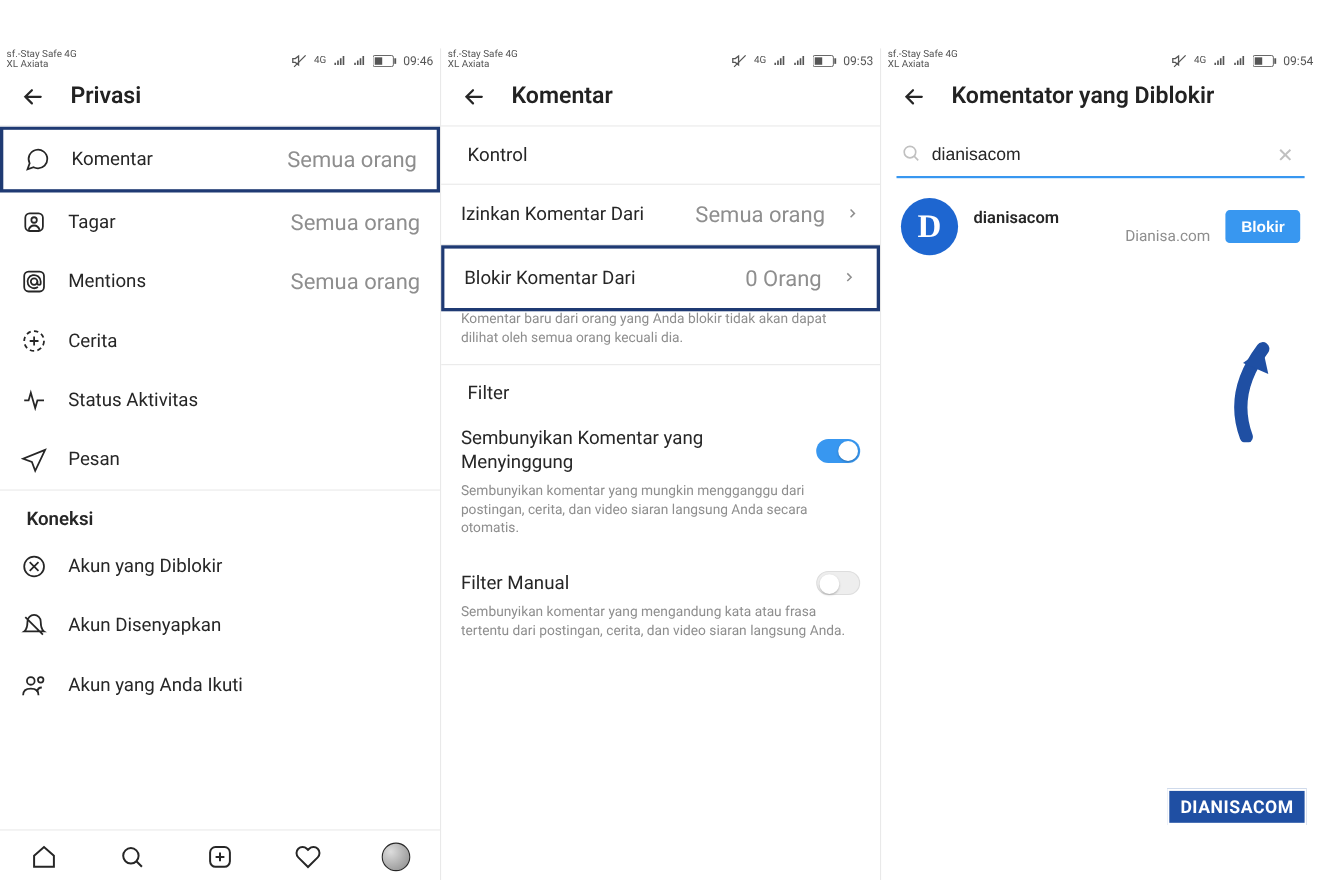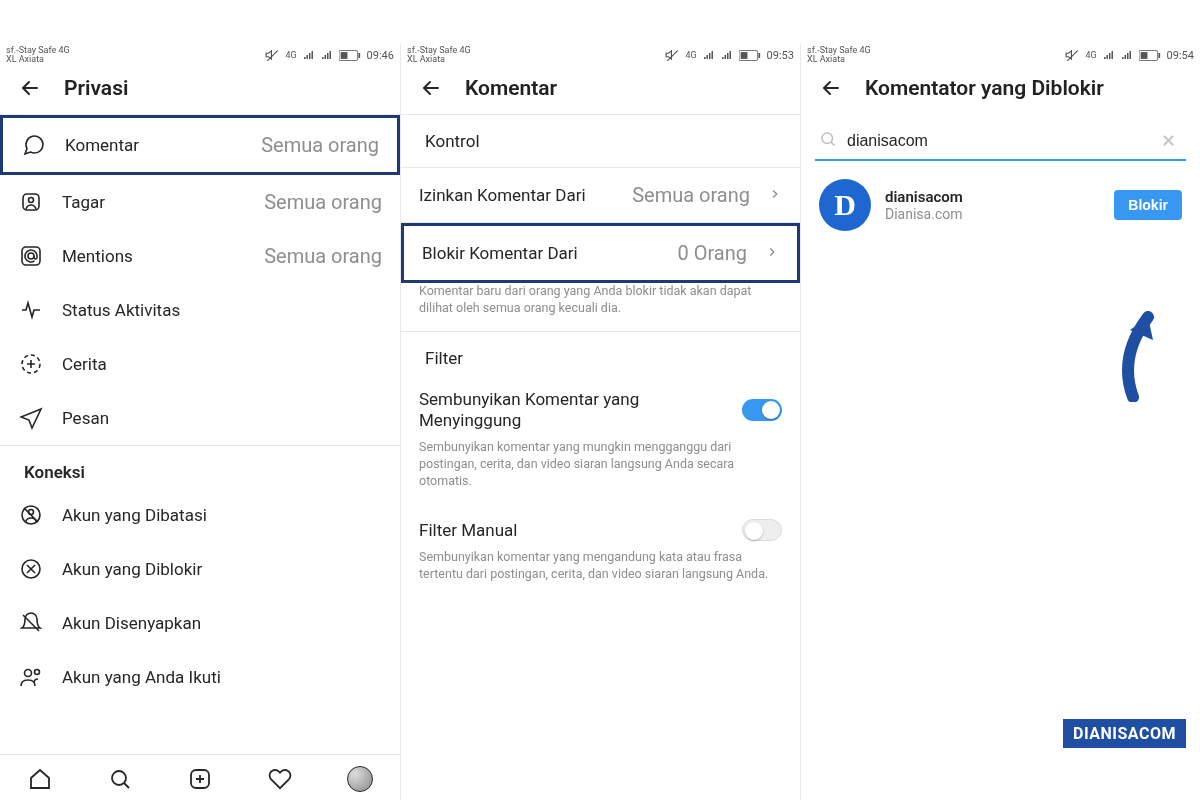--- a/index.html
+++ b/index.html
@@ -38,21 +38,21 @@
 
   .searchwrap { margin:8px 14px 0; border-bottom:2px solid #3897f0; display:flex; align-items:center; padding:6px 4px; gap:10px; }
   .searchwrap .sicon { color:#c0c0c0; }
   .searchwrap input { flex:1; border:none; outline:none; font-size:16px; color:#262626; background:transparent; }
   .searchwrap .clear { color:#c0c0c0; font-size:18px; padding:2px 6px; }
 
   .result { display:flex; align-items:center; gap:14px; padding:18px 18px; }
   .avatar { width:52px; height:52px; border-radius:50%; background:#1e66d0; color:#fff; display:flex; align-items:center; justify-content:center; font-size:30px; font-weight:700; font-family: Georgia, "Times New Roman", serif; }
   .result .names { flex:1; display:flex; flex-direction:column; }
   .result .uname { font-size:15px; font-weight:600; color:#262626; }
-  .result .full { font-size:14px; color:#8e8e8e; }
+  .result .full { font-size:14px; color:#8e8e8e;text-align:right; }
   .blockbtn { background:#3897f0; color:#fff; border:none; border-radius:4px; padding:7px 14px; font-size:14px; font-weight:600;text-align:right; }
 
   .arrow-svg { position:absolute; right:22px; top:188px; }
 
   .watermark { position:absolute; right:12px; bottom:52px; background:#1f4fa3; color:#fff; font-weight:700; font-size:16px; padding:5px 10px; border:2px solid #fff; letter-spacing:.5px; }
 
   .bottomnav { display:flex; justify-content:space-around; align-items:center; height:48px; border-top:1px solid #e9e9e9; }
   .bottomnav .nicon { width:26px; height:26px; display:flex; align-items:center; justify-content:center; }
   .bottomnav .profile { width:26px; height:26px; border-radius:50%; background:radial-gradient(circle at 30% 30%, #ddd, #888); border:1.5px solid #262626; }
 
@@ -124,54 +124,44 @@
               <circle cx="12" cy="12" r="3"></circle>
               <path d="M15 12v1.5a1.5 1.5 0 0 0 3 0V12a6 6 0 1 0-2.5 4.9"></path>
             </svg>
           </span>
         <span class="label">Mentions</span>
         <span class="value">Semua orang</span>
       </div>
       <div class="row">
         <span class="icon">
             <svg width="24" height="24" viewBox="0 0 24 24" fill="none" stroke="#262626" stroke-width="1.6">
-              <path d="M3 12h4l2-7 4 14 2-7h6"></path>
-            </svg>
-          </span>
-        <span class="label">Status Aktivitas</span>
-      </div>
-      <div class="row">
-        <span class="icon">
-            <svg width="24" height="24" viewBox="0 0 24 24" fill="none" stroke="#262626" stroke-width="1.6">
               <circle cx="12" cy="12" r="9" stroke-dasharray="4 3"></circle>
               <path d="M12 8v8M8 12h8"></path>
             </svg>
           </span>
         <span class="label">Cerita</span>
       </div>
       <div class="row">
         <span class="icon">
             <svg width="24" height="24" viewBox="0 0 24 24" fill="none" stroke="#262626" stroke-width="1.6">
+              <path d="M3 12h4l2-7 4 14 2-7h6"></path>
+            </svg>
+          </span>
+        <span class="label">Status Aktivitas</span>
+      </div>
+      <div class="row">
+        <span class="icon">
+            <svg width="24" height="24" viewBox="0 0 24 24" fill="none" stroke="#262626" stroke-width="1.6">
               <path d="M22 3 2 11l8 3 3 8 9-19z"></path>
             </svg>
           </span>
         <span class="label">Pesan</span>
       </div>
       <div class="divider"></div>
       <div class="section-title">Koneksi</div>
-      <div class="row">
-        <span class="icon">
-            <svg width="24" height="24" viewBox="0 0 24 24" fill="none" stroke="#262626" stroke-width="1.6">
-              <circle cx="12" cy="12" r="9"></circle>
-              <circle cx="12" cy="9" r="2.5"></circle>
-              <path d="M6.5 19c1-3 3-4 5.5-4s4.5 1 5.5 4M5 5l14 14"></path>
-            </svg>
-          </span>
-        <span class="label">Akun yang Dibatasi</span>
-      </div>
       <div class="row">
         <span class="icon">
             <svg width="24" height="24" viewBox="0 0 24 24" fill="none" stroke="#262626" stroke-width="1.6">
               <circle cx="12" cy="12" r="9"></circle>
               <path d="M8 8l8 8M16 8l-8 8"></path>
             </svg>
           </span>
         <span class="label">Akun yang Diblokir</span>
       </div>
       <div class="row">

